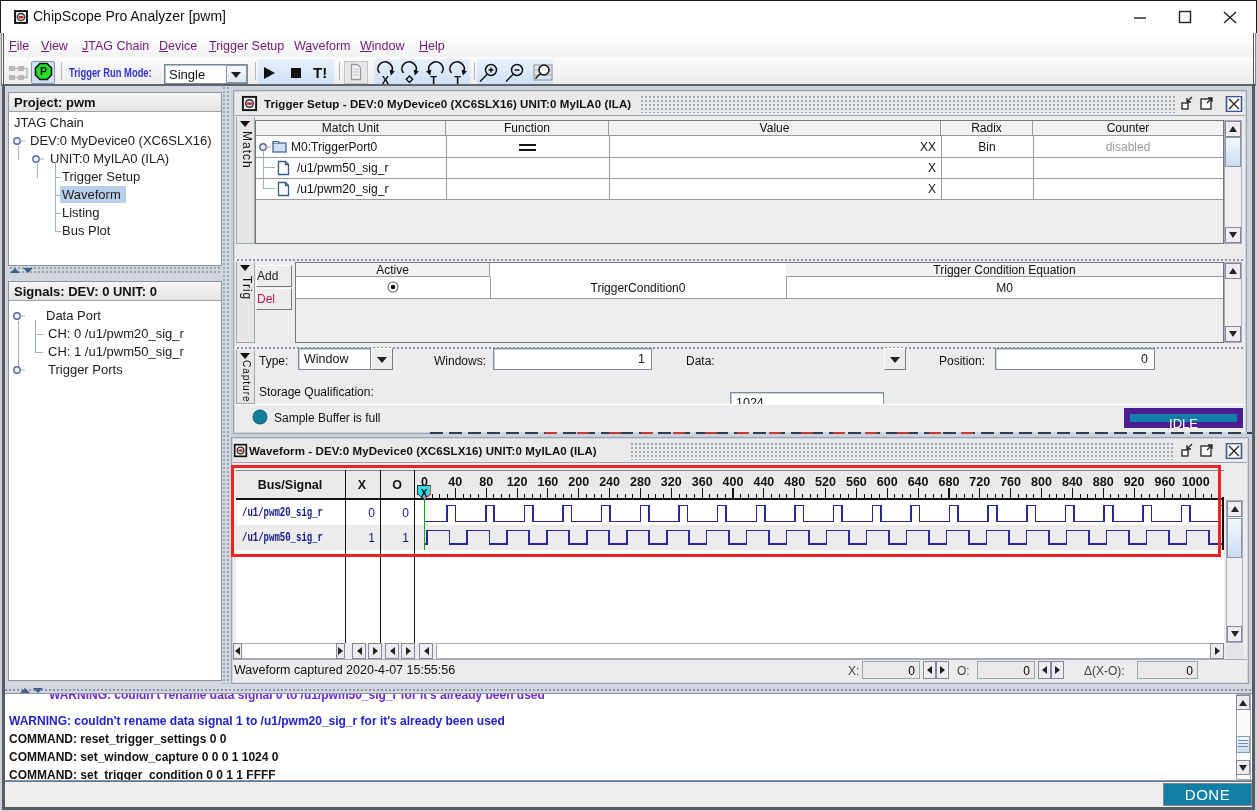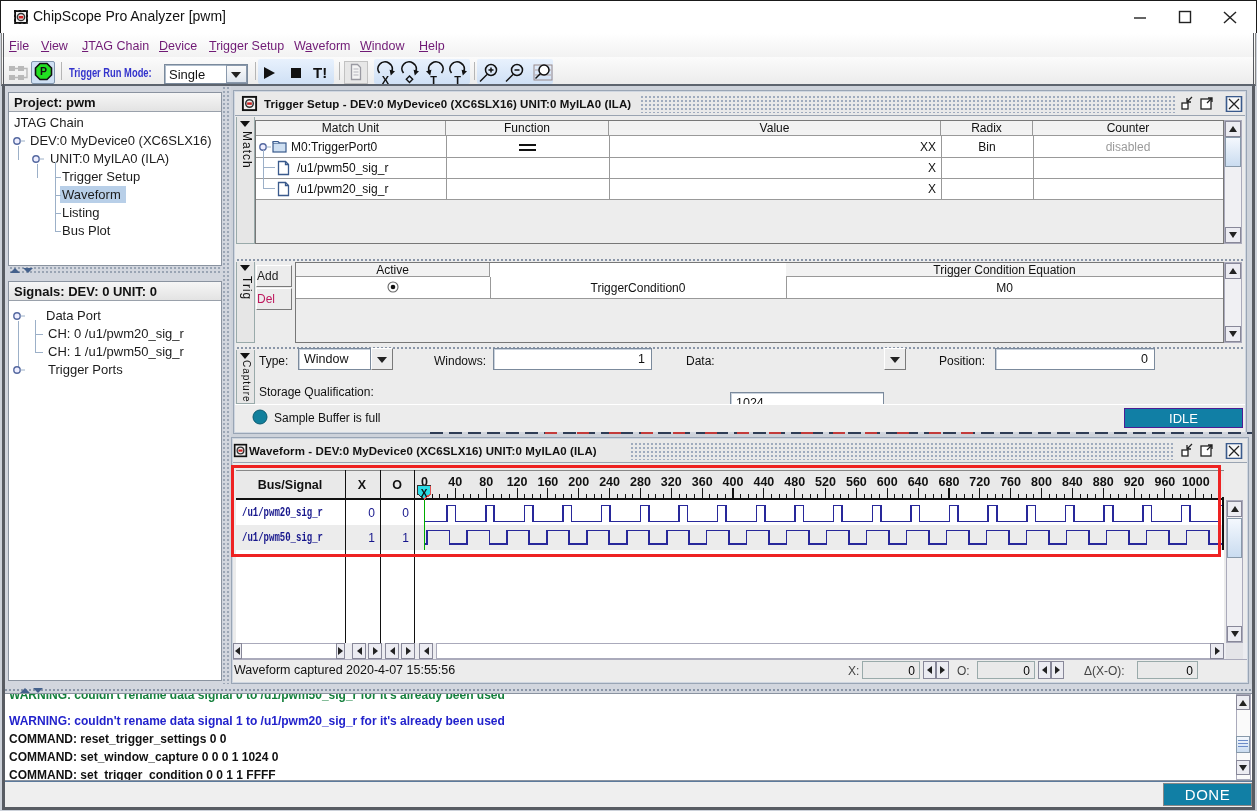--- a/index.html
+++ b/index.html
@@ -342,21 +342,21 @@
 <div class="abs" style="left:890px;top:357px;width:0;height:0;border-left:5px solid transparent;border-right:5px solid transparent;border-top:6px solid #222;"></div>
 <div class="abs lbl" style="left:939px;top:354px;">Position:</div>
 <div class="abs input" style="left:995px;top:348px;width:160px;height:22px;padding:3px 6px 0 0;text-align:right;">0</div>
 <div class="abs lbl" style="left:259px;top:385px;">Storage Qualification:</div>
 
 <div class="abs" style="left:235px;top:404px;width:1010px;height:28px;background:#ececec;border-top:1px solid #fff;"></div>
 <svg class="abs" style="left:252px;top:409px" width="16" height="16" viewBox="0 0 16 16">
       <circle cx="8" cy="8" r="7" fill="#117f9c" stroke="#0a5a70" stroke-width="1"></circle>
     </svg>
 <div class="abs lbl" style="left:274px;top:411px;">Sample Buffer is full</div>
-<div class="abs" style="left:1124px;top:408px;width:119px;height:20px;background:#117fa5;border:1px solid #4c1d95;color:#fff;font-size:13px;text-align:center;padding-top:2px;">IDLE</div>
+<div class="abs" style="left:1124px;top:408px;width:119px;height:20px;background:#117fa5;border:6px solid #4c1d95;color:#fff;font-size:13px;text-align:center;padding-top:2px;">IDLE</div>
 
 <div class="abs" style="left:430px;top:432px;width:823px;height:2px;background:repeating-linear-gradient(90deg,#2e3c55 0 13px,#d2d6de 13px 19px);"></div>
 <div class="abs" style="left:545px;top:432px;width:440px;height:2px;background:repeating-linear-gradient(90deg,#c33b3b 0 12px,transparent 12px 32px);"></div>
 
 <div id="waveframe" class="abs iframe" style="left:231px;top:437px;width:1018px;height:247px;"></div>
 <div class="abs ititle" style="left:233px;top:439px;width:1014px;height:24px;"></div>
 <svg class="abs" style="left:233px;top:443px" width="15" height="15" viewBox="0 0 18 18">
  <rect x="1" y="1" width="16" height="16" fill="#111"></rect>
  <rect x="3" y="3" width="12" height="12" fill="#f2f2f2"></rect>
  <circle cx="9" cy="9" r="4" fill="none" stroke="#333" stroke-width="1.6"></circle>
@@ -492,21 +492,21 @@
       <div class="arr" style="border-top:4px solid transparent;border-bottom:4px solid transparent;border-left:5px solid #222;"></div>
     </div>
 <div class="abs lbl" style="left:1084px;top:664px;color:#444;">Δ(X-O):</div>
 <div class="abs" style="left:1137px;top:661px;width:61px;height:18px;background:#e9e9e9;border:1px solid #9aa;font-size:12px;text-align:right;padding:2px 4px 0 0;">0</div>
 
 <div class="abs" style="left:4px;top:684px;width:1249px;height:9px;background:#d2d6de;"></div>
     <div class="abs" style="left:4px;top:688px;width:1249px;height:4px;background-image:radial-gradient(#8a96a8 0.8px,transparent 1px);background-size:4px 4px;"></div>
     <div class="abs" style="left:20px;top:688px;width:0;height:0;border-left:5px solid transparent;border-right:5px solid transparent;border-bottom:5px solid #44618c;"></div>
     <div class="abs" style="left:33px;top:688px;width:0;height:0;border-left:5px solid transparent;border-right:5px solid transparent;border-top:5px solid #44618c;"></div>
 <div class="abs" style="left:4px;top:693px;width:1249px;height:88px;background:#fff;border:1px solid #8a93a0;overflow:hidden;">
-  <div class="conline" style="top:-6px;color:#15803d;">WARNING: couldn't rename data signal 0 to /u1/pwm50_sig_r for it's already been used</div>
+  <div class="conline" style="top:-6px;color:#6d28d9;margin-left:40px;">WARNING: couldn't rename data signal 0 to /u1/pwm50_sig_r for it's already been used</div>
   <div class="conline" style="top:20px;color:#2222cc;">WARNING: couldn't rename data signal 1 to /u1/pwm20_sig_r for it's already been used</div>
   <div class="conline" style="top:38px;color:#111;">COMMAND: reset_trigger_settings 0 0</div>
   <div class="conline" style="top:56px;color:#111;">COMMAND: set_window_capture 0 0 0 1 1024 0</div>
   <div class="conline" style="top:74px;color:#111;">COMMAND: set_trigger_condition 0 0 1 1 FFFF</div>
 </div>
 
 <div class="sb" style="left:1236px;top:694px;width:15px;height:86px;background:#fafafa;"></div>
     <div class="abs sbtn" style="left:1236px;top:695px;width:14px;height:15px;">
       <div class="arr" style="border-left:4px solid transparent;border-right:4px solid transparent;border-bottom:6px solid #222;"></div>
     </div>

